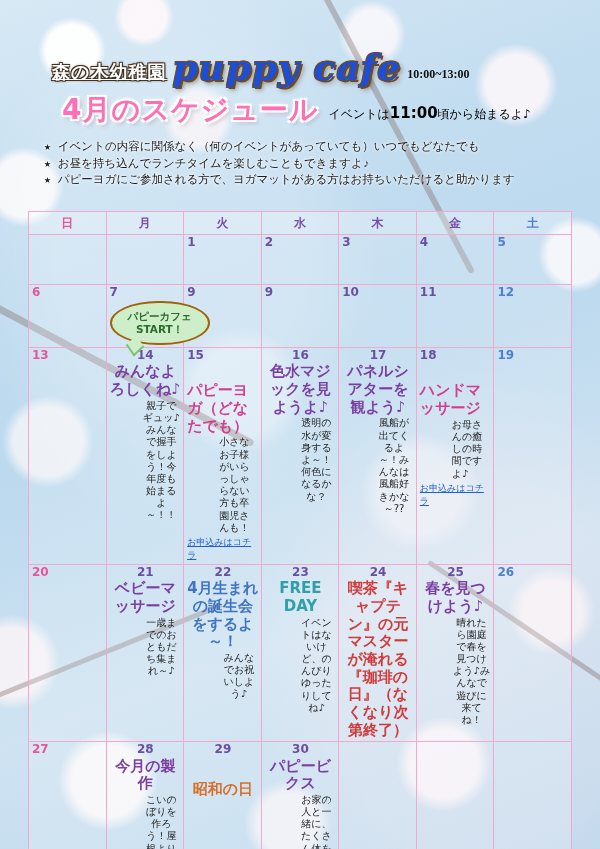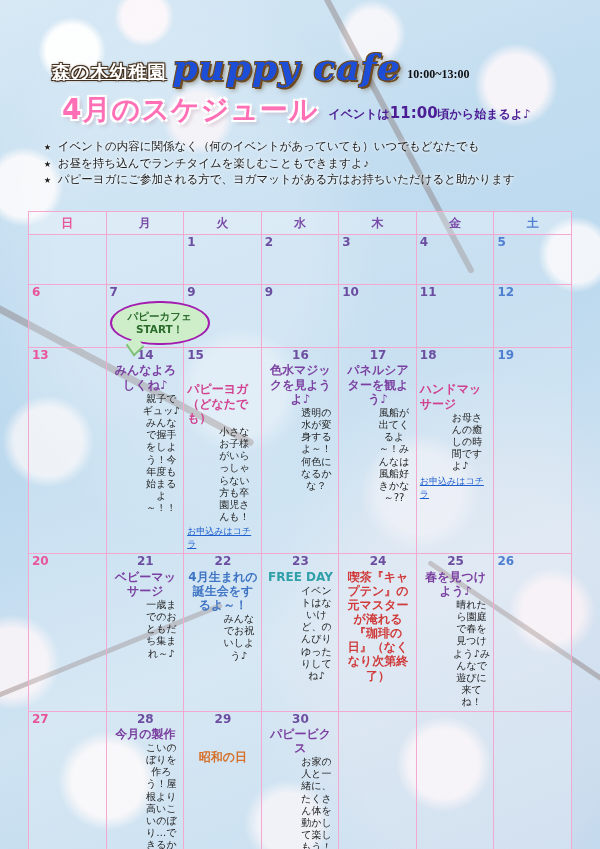--- a/index.html
+++ b/index.html
@@ -64,21 +64,21 @@
     font-size:12px;font-weight:bold;color:#111;
     padding-bottom:6px;
   }
   .subhdr{display:flex;align-items:flex-end;gap:10px;padding-left:34px;margin-top:2px;}
   .sched{
     font-family:"DejaVu Sans", sans-serif;
     font-weight:bold;font-size:28px;color:#ff6fb5;
     text-shadow:2px 2px 0 #fff,-2px -2px 0 #fff,2px -2px 0 #fff,-2px 2px 0 #fff,0 0 6px rgba(255,255,255,.9),3px 3px 4px rgba(120,60,90,.35);
     letter-spacing:1px;
   }
-  .evtime{font-size:12px;color:#4c1d95;font-weight:bold;padding-bottom:6px;margin-top:14px;}
+  .evtime{font-size:12px;color:#000000;font-weight:normal;padding-bottom:6px;margin-top:14px;}
   .evtime b{font-size:15px;}
 
   .notes{margin:10px 0 22px 16px;font-family:Liberation Mono, monospace;}
   .notes div{font-size:11.5px;color:#1b1b1b;line-height:1.45;text-shadow:0 0 3px #fff,0 0 5px #fff;}
   .notes .ind{padding-left:14px;}
 
   
   table.cal{border-collapse:collapse;width:544px;table-layout:fixed;margin-top:4px;}
   table.cal th{
     font-size:12px;font-weight:bold;color:#7a4ba8;
@@ -92,34 +92,34 @@
     vertical-align:top;
     height:46px;
     padding:1px 2px 2px 3px;
     background:rgba(255,255,255,.18);
   }
   td.tall{height:100px;}
   td.shade{background:rgba(255,255,255,.34);text-align:center;}
   .dnum{font-size:12px;font-weight:bold;color:#6b4ea0;line-height:1.1;}
   .dnum.sun{color:#e8559a;}
   .dnum.sat{color:#4f7fd0;}
-  .ttl{font-size:12px;font-weight:bold;color:#7a3fa0;line-height:1.18;margin-top:1px;}
+  .ttl{font-size:15px;font-weight:bold;color:#7a3fa0;line-height:1.18;margin-top:1px;}
   .ttl.pink{color:#d23f8f;margin-top:20px;}
   .ttl.blue{color:#3f74c4;}
   .ttl.teal{color:#2f9fa8;}
   .ttl.red{color:#d03a3a;}
   .ttl.org{color:#d6702a;margin-top:24px;}
   .desc{font-size:10px;color:#222;line-height:1.22;margin-top:1px;margin-left:32px;}
   .link{font-size:9px;color:#1f5fd0;text-decoration:underline;margin-top:2px;display:block;}
   .hl{background:rgba(255,214,236,.55);}
 
   
   .bubble{
     position:relative;margin:2px auto 0;width:96px;height:40px;
-    background:#cdeec9;border:2px solid #a21caf;border-radius:50%/52%;
+    background:#cdeec9;border:2px solid #a16207;border-radius:50%/52%;
     display:flex;flex-direction:column;align-items:center;justify-content:center;
   }
   .bubble span{font-size:10.5px;color:#2b6b2b;font-weight:bold;line-height:1.25;}
   .bubble:after{
     content:"";position:absolute;left:16px;bottom:-10px;
     width:12px;height:12px;background:#cdeec9;border-right:2px solid #7fbf7a;border-bottom:2px solid #7fbf7a;
     transform:rotate(55deg) skew(8deg);
   }
 </style>
 </head>

